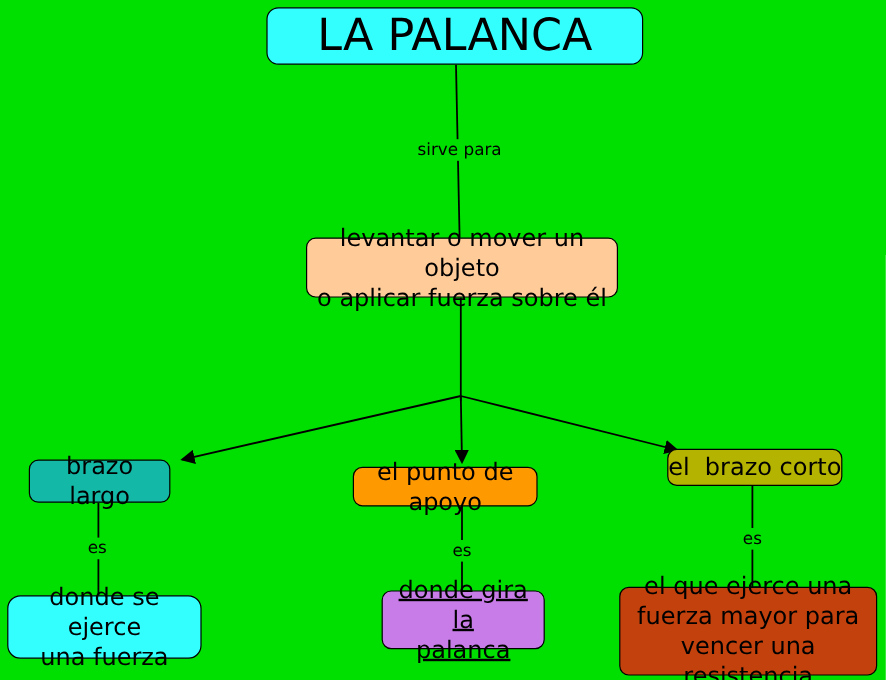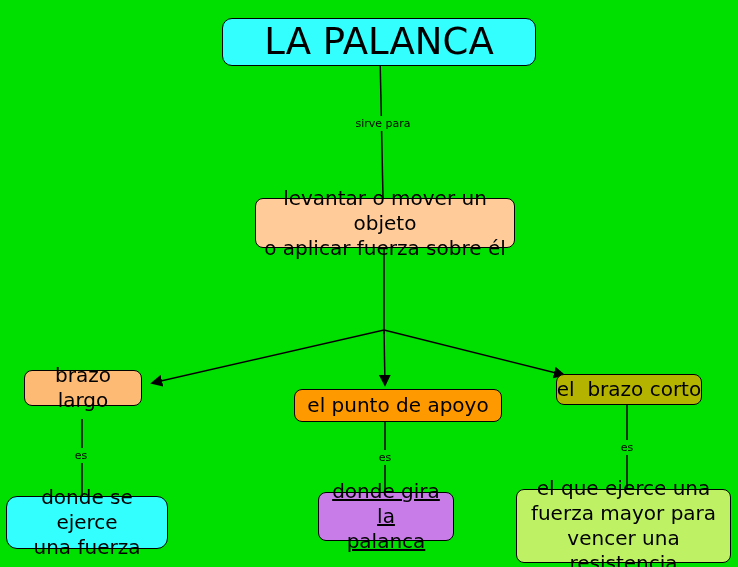--- a/index.html
+++ b/index.html
@@ -33,27 +33,26 @@
     line-height: 1.25;
     white-space: pre-line;
     padding: 2px 6px;
   }
 
   .node.title-node {
     font-size: 37px;
     border-radius: 10px;
     line-height: 1.1;
     white-space: nowrap;
-    margin-top: 12px;
   }
 
   .edge-label {
     position: absolute;
     transform: translateX(-50%);
-    font-size: 11px;
+    font-size: 14px;
     color: #000;
     padding: 1px 6px;
     white-space: nowrap;
   }
 </style>
 </head>
 <body>
 
 <div class="canvas" style="background: rgb(0, 224, 0);">
 
@@ -79,33 +78,33 @@
     <line x1="385" y1="421" x2="385" y2="492" stroke="#000" stroke-width="1.5"></line>
 
     <line x1="627" y1="405" x2="627" y2="489" stroke="#000" stroke-width="1.5"></line>
   </svg>
 
   <div class="node title-node" style="left: 222px; top: 6px; width: 314px; height: 48px; background: rgb(51, 255, 255);">LA PALANCA</div>
 
   <div class="node" style="left: 255px; top: 198px; width: 260px; height: 50px; background: rgb(255, 204, 153);">levantar o mover un objeto
 o aplicar fuerza sobre él</div>
 
-  <div class="node" style="left: 24px; top: 370px; width: 118px; height: 36px; background: #fdba74;">brazo largo</div>
+  <div class="node" style="left: 24px; top: 383px; width: 118px; height: 36px; background: #14b8a6;">brazo largo</div>
 
-  <div class="node" style="left: 294px; top: 389px; width: 208px; height: 33px; background: rgb(255, 153, 0);">el punto de apoyo</div>
+  <div class="node" style="left: 294px; top: 389px; width: 154px; height: 33px; background: rgb(255, 153, 0);">el punto de apoyo</div>
 
   <div class="node" style="left: 556px; top: 374px; width: 146px; height: 31px; white-space: pre; background: rgb(179, 179, 0); text-align: right;">el  brazo corto</div>
 
   <div class="node" style="left: 6px; top: 496px; width: 162px; height: 53px; background: rgb(51, 255, 255); border-radius: 11px;">donde se ejerce
 una fuerza</div>
 
   <div class="node" style="left: 318px; top: 492px; width: 136px; height: 49px; background: rgb(199, 124, 232); text-decoration: underline;">donde gira la
 palanca</div>
 
-  <div class="node" style="left: 516px; top: 489px; width: 215px; height: 74px; background: #bef264;">el que ejerce una
+  <div class="node" style="left: 516px; top: 489px; width: 215px; height: 74px; background: #c2410c;">el que ejerce una
 fuerza mayor para
 vencer una resistencia</div>
 
   <div class="edge-label" style="left: 383px; top: 116px; background: rgb(0, 224, 0);">sirve para</div>
 
 
   <div class="edge-label" style="left: 81px; top: 448px; background: rgb(0, 224, 0);">es</div>
 
   <div class="edge-label" style="left: 385px; top: 450px; background: rgb(0, 224, 0);">es</div>
 

